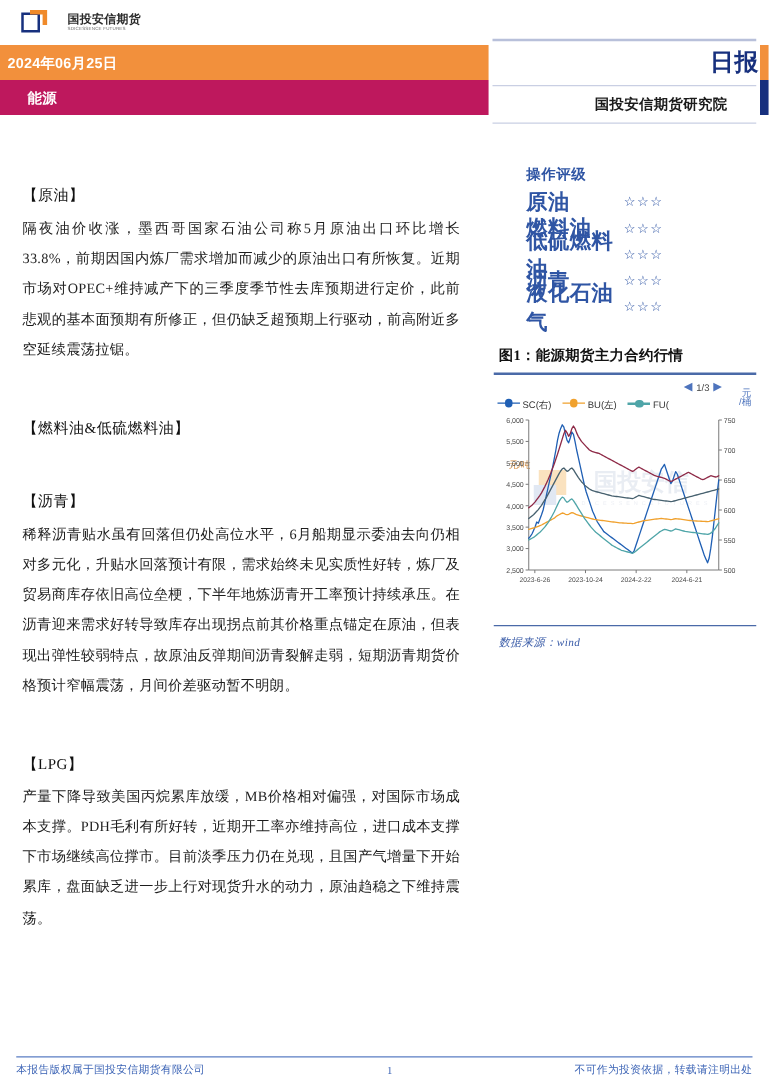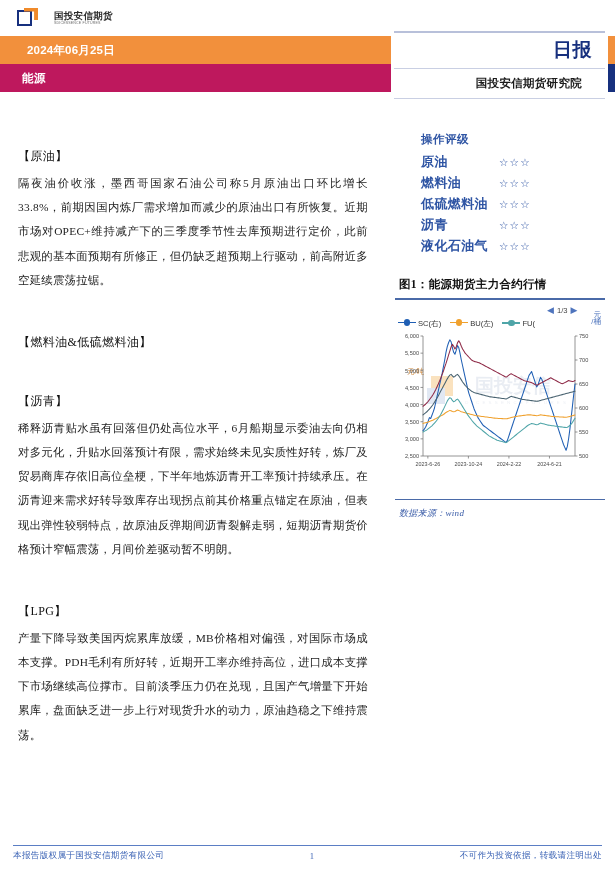--- a/index.html
+++ b/index.html
@@ -76,21 +76,21 @@
     position: absolute;
     left: 0; top: 0;
     width: 391px;
     height: 56px;
   }
   .band-date {
     height: 28px;
     background: #f2903c;
     display: flex;
     align-items: center;
-    padding-left: 27px;
+    padding-left: 6px;
     box-sizing: border-box;
   }
   .band-date span {
     font-family: "Liberation Sans", sans-serif;
     font-size: 11.5px;
     font-weight: bold;
     color: #ffffff;
     letter-spacing: 0.2px;
   }
   .band-sector {
@@ -132,21 +132,21 @@
     height: 1px;
     background: #c9cfe3;
     margin: 0 3px;
   }
   .panel-rule.thick { height: 1.5px; background: #b8c0da; }
   .panel-title {
     height: 35px;
     display: flex;
     align-items: center;
     justify-content: flex-end;
-    padding-right: 16px;
+    padding-right: 1px;
   }
   .panel-title span {
     font-family: "Liberation Sans", sans-serif;
     font-size: 19px;
     font-weight: bold;
     color: #17307e;
     letter-spacing: 0.5px;
   }
   .panel-sub {
     height: 29px;
@@ -212,21 +212,21 @@
     letter-spacing: 0.5px;
   }
   .rating-row {
     display: flex;
     align-items: center;
     margin-bottom: 6px;
     height: 15px;
   }
   .rating-name {
     font-family: "Liberation Serif", serif;
-    font-size: 13px;
+    font-size: 17px;
     font-weight: bold;
     color: #2f55a4;
     width: 78px;
     letter-spacing: 0.4px;
   }
   .rating-stars {
     font-family: "DejaVu Sans", sans-serif;
     font-size: 10.5px;
     color: #2f55a4;
     letter-spacing: 1.2px;

